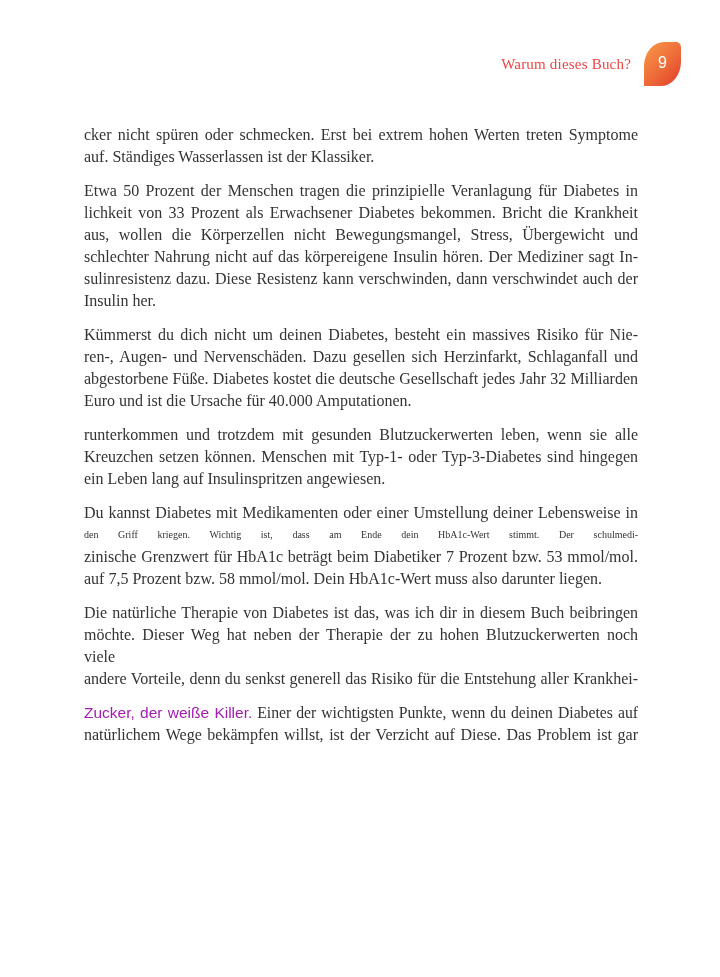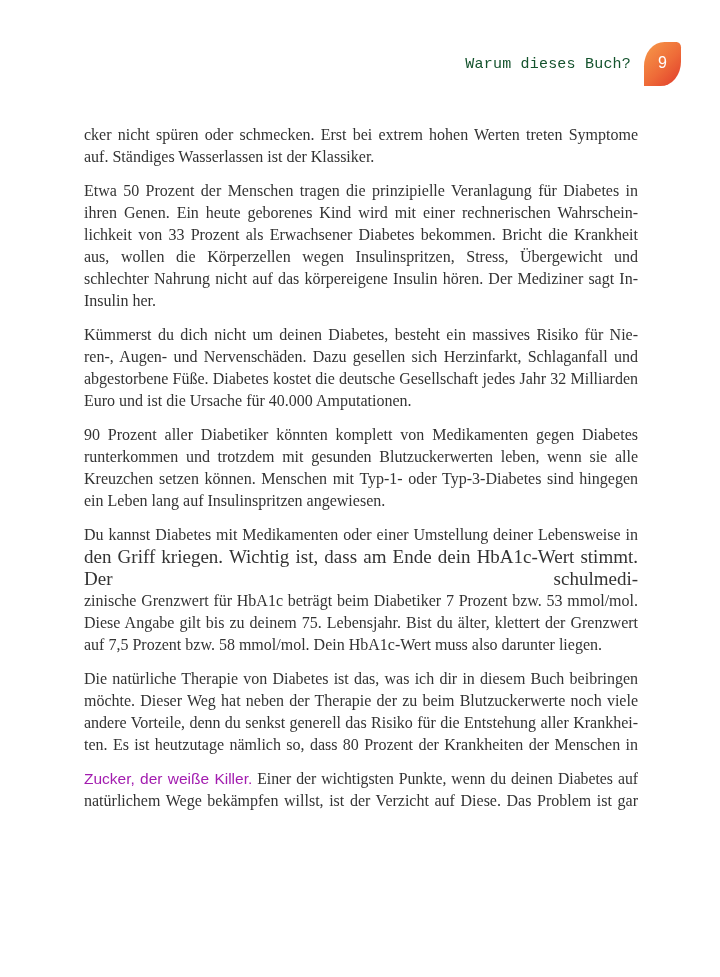--- a/index.html
+++ b/index.html
@@ -15,24 +15,24 @@
   
   .page-header {
     position: absolute;
     top: 42px;
     right: 39px;
     display: flex;
     align-items: center;
     gap: 13px;
   }
   .running-title {
-    font-family: Liberation Mono, monospace;
+    font-family: Liberation Serif, serif;
     font-size: 15px;
     letter-spacing: 0.2px;
-    color: #14532d;
+    color: #ef4444;
     white-space: nowrap;
   }
   .page-badge {
     width: 37px;
     height: 44px;
     background: linear-gradient(135deg, #f79b4a 0%, #ee6b38 55%, #e03a2b 100%);
     border-radius: 55% 12% 55% 0%;
     display: flex;
     align-items: center;
     justify-content: center;
@@ -83,48 +83,45 @@
   </div>
 </div>
 
 <div class="content">
     <div class="para">
       <div class="line j">cker nicht spüren oder schmecken. Erst bei extrem hohen Werten treten Symptome</div>
       <div class="line">auf. Ständiges Wasserlassen ist der Klassiker.</div>
     </div>
     <div class="para">
       <div class="line j">Etwa 50 Prozent der Menschen tragen die prinzipielle Veranlagung für Diabetes in</div>
-      <div class="line j">ihren Genen. Ein heute geborenes Kind wird mit einer rechnerischen Wahrschein-</div>
       <div class="line j">lichkeit von 33 Prozent als Erwachsener Diabetes bekommen. Bricht die Krankheit</div>
-      <div class="line j">aus, wollen die Körperzellen wegen Insulinspritzen, Stress, Übergewicht und</div>
+      <div class="line j">aus, wollen die Körperzellen nicht Bewegungsmangel, Stress, Übergewicht und</div>
       <div class="line j">schlechter Nahrung nicht auf das körpereigene Insulin hören. Der Mediziner sagt In-</div>
+      <div class="line j">sulinresistenz dazu. Diese Resistenz kann verschwinden, dann verschwindet auch der</div>
       <div class="line">Insulin her.</div>
     </div>
     <div class="para">
       <div class="line j">Kümmerst du dich nicht um deinen Diabetes, besteht ein massives Risiko für Nie-</div>
       <div class="line j">ren-, Augen- und Nervenschäden. Dazu gesellen sich Herzinfarkt, Schlaganfall und</div>
       <div class="line j">abgestorbene Füße. Diabetes kostet die deutsche Gesellschaft jedes Jahr 32 Milliarden</div>
       <div class="line">Euro und ist die Ursache für 40.000 Amputationen.</div>
     </div>
     <div class="para">
-      <div class="line j">90 Prozent aller Diabetiker könnten komplett von Medikamenten gegen Diabetes</div>
       <div class="line j">runterkommen und trotzdem mit gesunden Blutzuckerwerten leben, wenn sie alle</div>
       <div class="line j">Kreuzchen setzen können. Menschen mit Typ-1- oder Typ-3-Diabetes sind hingegen</div>
       <div class="line">ein Leben lang auf Insulinspritzen angewiesen.</div>
     </div>
     <div class="para">
       <div class="line j">Du kannst Diabetes mit Medikamenten oder einer Umstellung deiner Lebensweise in</div>
-      <div class="line j" style="font-size: 19px;">den Griff kriegen. Wichtig ist, dass am Ende dein HbA1c-Wert stimmt. Der schulmedi-</div>
+      <div class="line j" style="font-size: 10px;">den Griff kriegen. Wichtig ist, dass am Ende dein HbA1c-Wert stimmt. Der schulmedi-</div>
       <div class="line j">zinische Grenzwert für HbA1c beträgt beim Diabetiker 7 Prozent bzw. 53 mmol/mol.</div>
-      <div class="line j">Diese Angabe gilt bis zu deinem 75. Lebensjahr. Bist du älter, klettert der Grenzwert</div>
       <div class="line">auf 7,5 Prozent bzw. 58 mmol/mol. Dein HbA1c-Wert muss also darunter liegen.</div>
     </div>
     <div class="para">
       <div class="line j">Die natürliche Therapie von Diabetes ist das, was ich dir in diesem Buch beibringen</div>
-      <div class="line j">möchte. Dieser Weg hat neben der Therapie der zu beim Blutzuckerwerte noch viele</div>
+      <div class="line j">möchte. Dieser Weg hat neben der Therapie der zu hohen Blutzuckerwerten noch viele</div>
       <div class="line j">andere Vorteile, denn du senkst generell das Risiko für die Entstehung aller Krankhei-</div>
-      <div class="line j">ten. Es ist heutzutage nämlich so, dass 80 Prozent der Krankheiten der Menschen in</div>
     </div>
     <div class="para">
       <div class="line j" style="font-size: 15.75px;"><span class="lead">Zucker, der weiße Killer.</span> Einer der wichtigsten Punkte, wenn du deinen Diabetes auf</div>
       <div class="line j">natürlichem Wege bekämpfen willst, ist der Verzicht auf Diese. Das Problem ist gar</div>
     </div>
   </div>
 
 </body></html>

